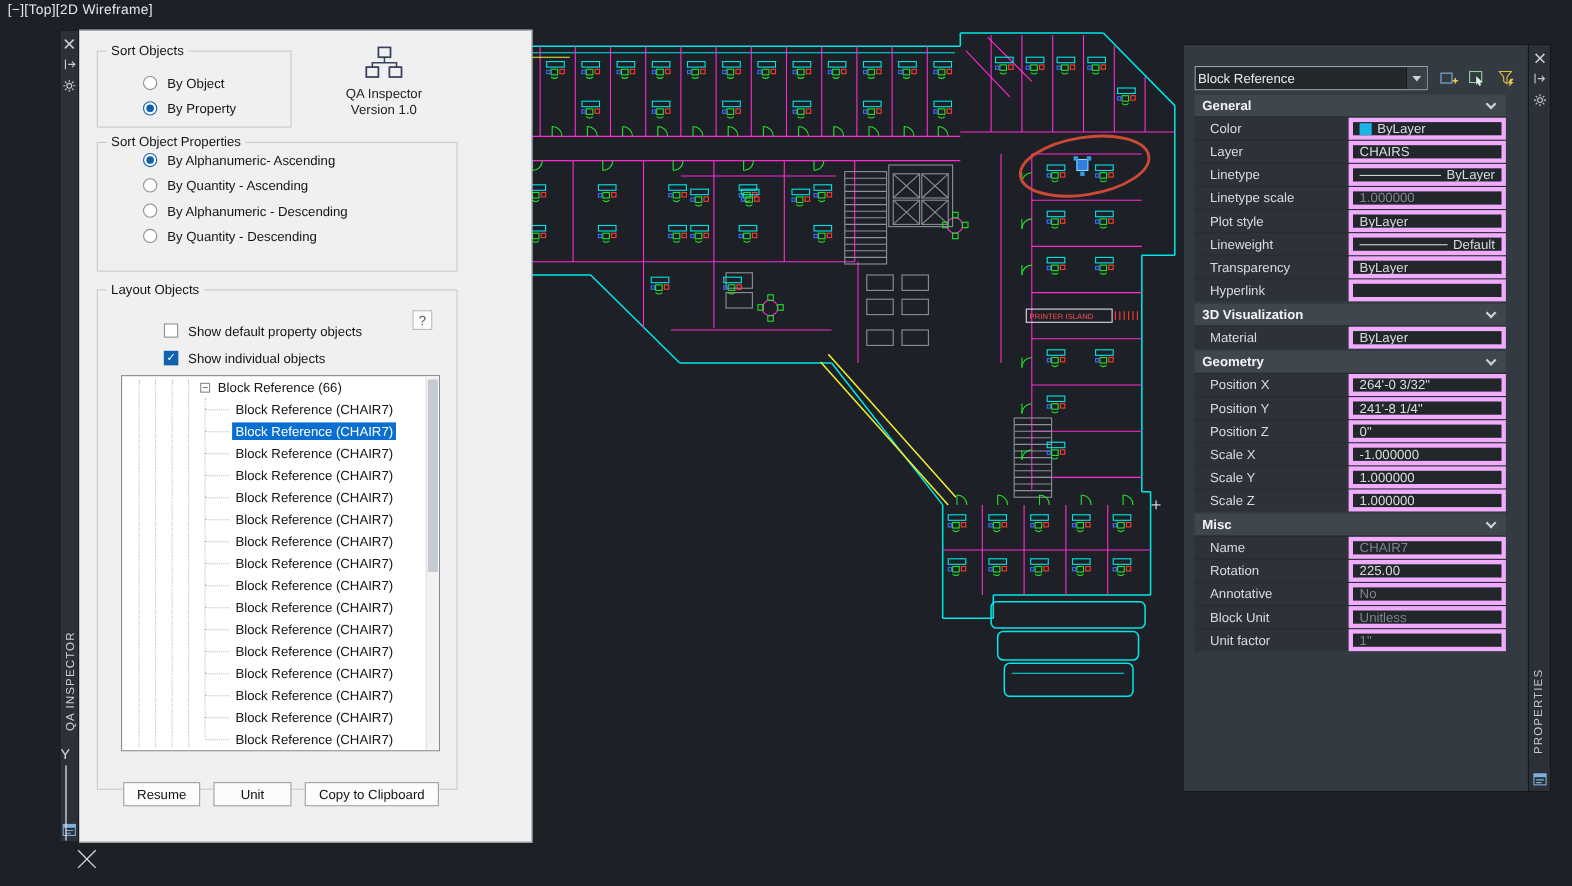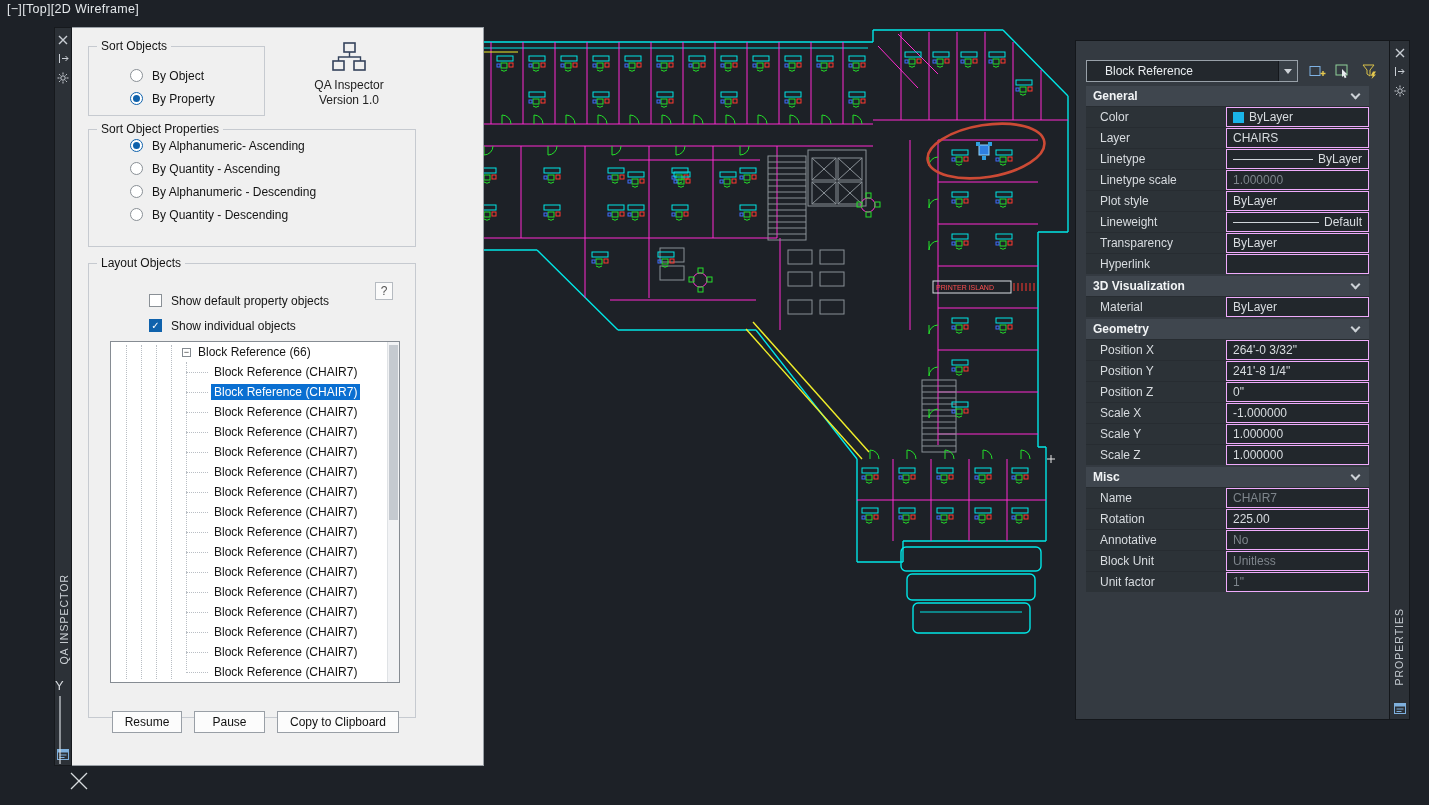--- a/index.html
+++ b/index.html
@@ -43,32 +43,32 @@
 .tree-label.selected{background:#0a6fd1;color:#fff}
 .tree-scroll{position:absolute;right:0;top:0;width:12px;height:100%;background:#f2f3f5;border-left:1px solid #dfe2e5}
 .tree-thumb{position:absolute;left:1px;top:3px;width:9px;height:175px;background:#c5cad0}
 .btn{position:absolute;height:22px;background:#fcfcfc;border:1px solid #999fa6;display:flex;align-items:center;justify-content:center;font-size:12px;color:#111}
 #btn-resume{left:40px;top:683px;width:70px}
 #btn-pause{left:122px;top:683px;width:71px}
 #btn-copy{left:205px;top:683px;width:122px}
 
 .prop-panel{position:absolute;left:1075px;top:40px;width:315px;height:680px;background:#343a41;border:1px solid #14171b;z-index:20}
 .selector{position:absolute;left:10px;top:19px;width:212px;height:22px;background:#23282d;border:1px solid #98a0a8;display:flex}
-.selector .txt{flex:1;display:flex;align-items:center;padding-left:18px;color:#e9edf0;font-size:12px}
+.selector .txt{flex:1;display:flex;align-items:center;padding-left:2px;color:#e9edf0;font-size:12px}
 .sel-arrow{width:19px;border-left:1px solid #14171b;background:#394047;display:flex;align-items:center;justify-content:center}
 .sel-arrow i{width:0;height:0;border-left:4px solid transparent;border-right:4px solid transparent;border-top:5px solid #cdd2d7}
 .ptool{position:absolute;top:19px;width:23px;height:22px;display:flex;align-items:center;justify-content:center}
 .pgrid{position:absolute;left:10px;top:45px;width:283px}
 .sec-header{height:20px;margin-top:2px;background:#3f464e;display:flex;align-items:center;padding:0 7px}
 .sec-header:first-child{margin-top:0}
 .sec-title{flex:1;color:#f2f4f6;font-weight:bold;font-size:12px}
 .chev{width:7px;height:7px;border-right:2px solid #ccd1d6;border-bottom:2px solid #ccd1d6;transform:rotate(45deg);margin-right:3px;margin-top:-3px}
 .prow{display:flex;height:21px;border-top:1px solid #272c31;background:#2c3237}
 .plabel{width:140px;display:flex;align-items:center;padding-left:14px;color:#d8dce0;font-size:12px;white-space:nowrap}
-.pvalue{flex:1;display:flex;align-items:center;gap:5px;padding:0 6px;background:#22272c;border:1px solid #f0abfc;color:#d8dce0;font-size:12px;overflow:hidden;white-space:nowrap}
+.pvalue{flex:1;display:flex;align-items:center;gap:5px;padding:0 6px;background:#22272c;border:4px solid #f0abfc;color:#d8dce0;font-size:12px;overflow:hidden;white-space:nowrap}
 .pvalue .muted{color:#7e858c}
 .swatch{width:11px;height:11px;flex:none}
 .lsample{flex:1;border-top:1px solid #cfd4d9;height:0}
 .prop-grip{position:absolute;left:1390px;top:40px;width:20px;height:680px;background:#2c3137;border:1px solid #14171b;border-left:none;z-index:20}
 .prop-vtext{bottom:34px;color:#c3c9cf}
 
 .ucs{position:absolute;left:52px;top:676px;z-index:30;pointer-events:none}
 </style>
 </head>
 <body>
@@ -723,21 +723,21 @@
           <div class="tree-row tree-item">
             <span class="tree-label">Block Reference (CHAIR7)</span>
           </div>
         </div>
       <div class="tree-scroll">
         <div class="tree-thumb"></div>
       </div>
     </div>
 
     <div class="btn" id="btn-resume">Resume</div>
-    <div class="btn" id="btn-pause">Pause</div>
+    <div class="btn" id="btn-pause">Unit</div>
     <div class="btn" id="btn-copy">Copy to Clipboard</div>
   </div>
 
   <div class="prop-panel">
     <div class="selector">
       <span class="txt">Block Reference</span>
       <span class="sel-arrow">
           <i></i>
         </span>
     </div>

